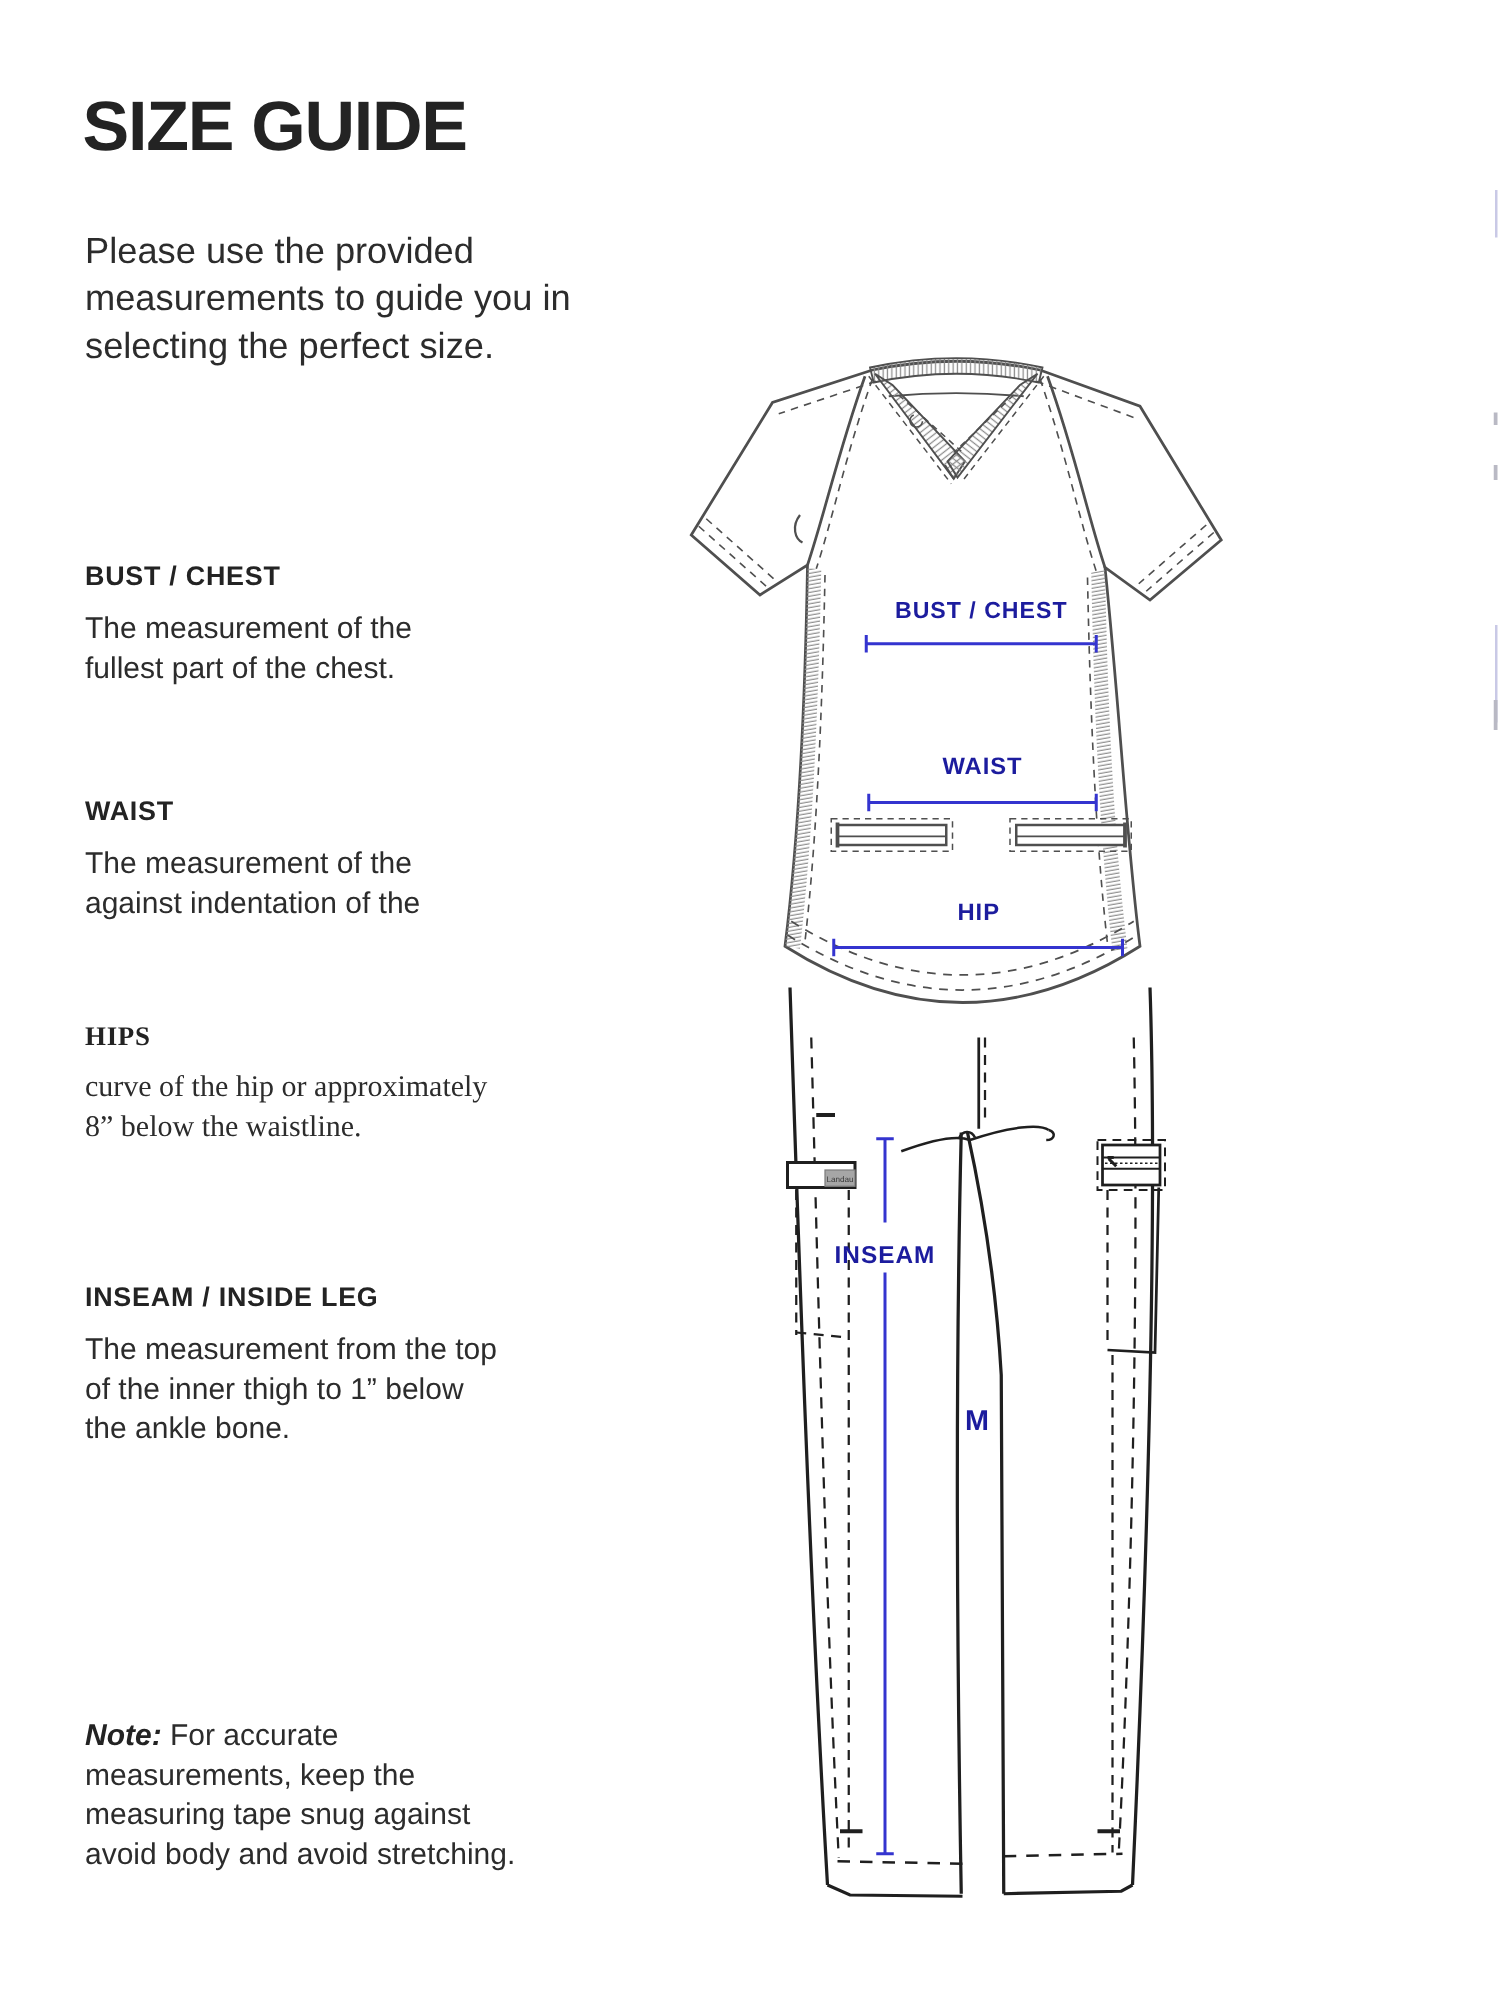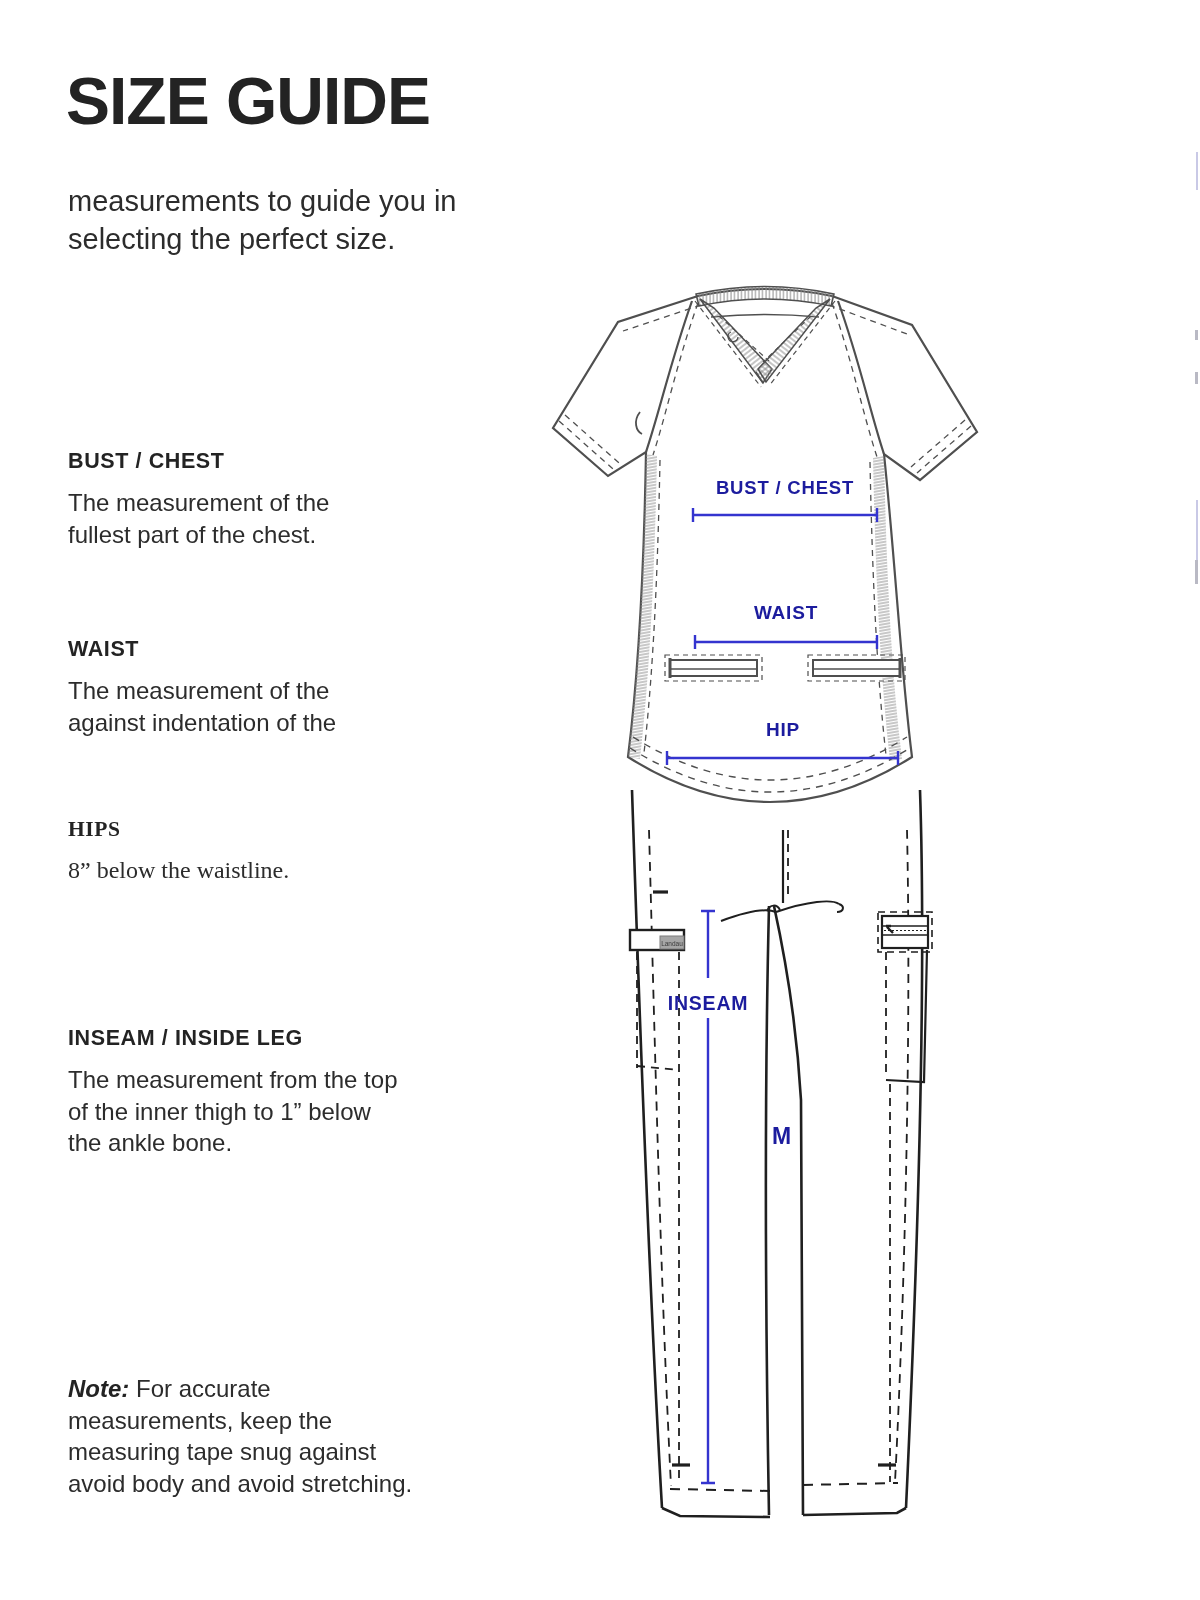--- a/index.html
+++ b/index.html
@@ -4,21 +4,21 @@
 <style>
   html,body{margin:0;padding:0;}
   body{
     width:1200px;height:1600px;position:relative;overflow:hidden;
     background:#ffffff;color:#2e2e2e;
     font-family:"Liberation Sans", sans-serif;
   }
   .abs{position:absolute;}
   .page-title{
     left:66px;top:66px;
-    font-size:66px;font-weight:bold;letter-spacing:-1px;color:#232323;
+    font-size:56px;font-weight:bold;letter-spacing:-1px;color:#232323;
     line-height:70px;white-space:nowrap;
   }
   .intro{left:68px;top:182px;font-size:29px;line-height:38px;color:#2c2c2c;}
   .section{left:68px;width:470px;}
   .sec-heading{
     font-size:21.5px;font-weight:bold;letter-spacing:.6px;color:#232323;
     margin:0 0 13px 0;line-height:26px;white-space:nowrap;
   }
   .body-line{font-size:24px;line-height:31.5px;color:#2c2c2c;white-space:nowrap;}
   .sec-bust{top:448px;}
@@ -34,38 +34,40 @@
   svg text{font-family:"Liberation Sans", sans-serif;}
   .anno-text{fill:#1c1c9e;font-weight:bold;letter-spacing:.8px;}
   .tag-text{fill:#3a3a3a;font-size:6.5px;letter-spacing:0;}
 </style>
 </head>
 <body>
 
 <div class="abs page-title">SIZE GUIDE</div>
 
 <div class="abs intro">
+  <div class="intro-line">Please use the provided</div>
   <div class="intro-line">measurements to guide you in</div>
   <div class="intro-line">selecting the perfect size.</div>
 </div>
 
 <div class="abs section sec-bust">
   <h2 class="sec-heading">BUST / CHEST</h2>
   <div class="body-line">The measurement of the</div>
   <div class="body-line">fullest part of the chest.</div>
 </div>
 
 <div class="abs section sec-waist">
   <h2 class="sec-heading">WAIST</h2>
   <div class="body-line">The measurement of the</div>
   <div class="body-line">against indentation of the</div>
 </div>
 
 <div class="abs section sec-hips">
   <h2 class="sec-heading">HIPS</h2>
+  <div class="body-line">curve of the hip or approximately</div>
   <div class="body-line">8” below the waistline.</div>
 </div>
 
 <div class="abs section sec-inseam">
   <h2 class="sec-heading">INSEAM / INSIDE LEG</h2>
   <div class="body-line">The measurement from the top</div>
   <div class="body-line">of the inner thigh to 1” below</div>
   <div class="body-line">the ankle bone.</div>
 </div>
 

